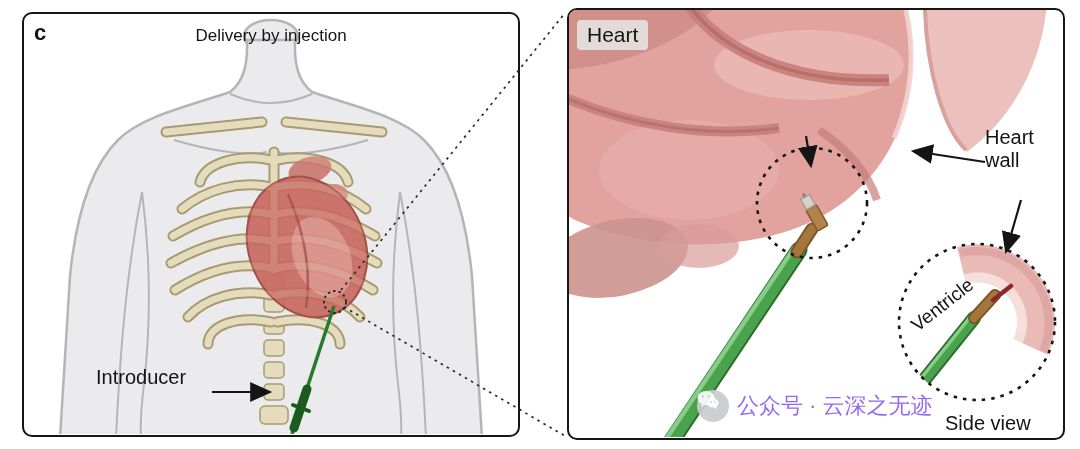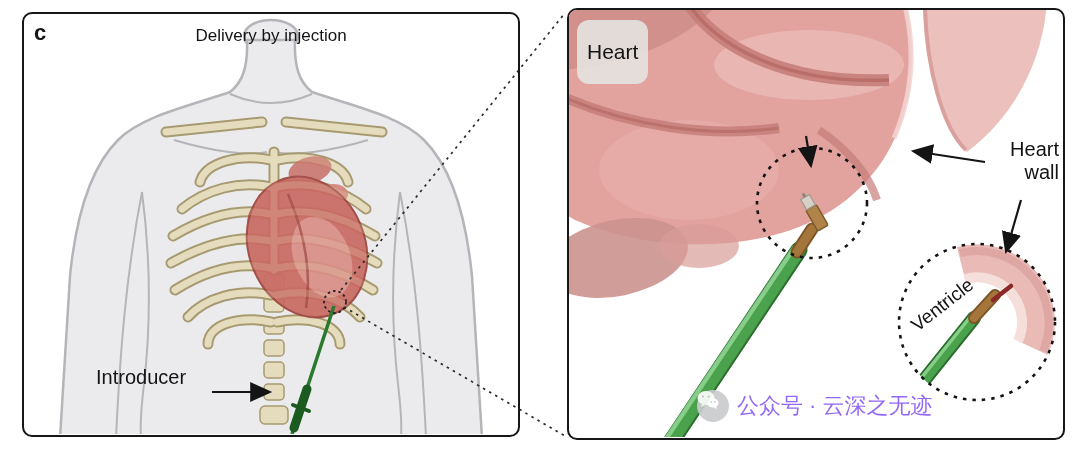--- a/index.html
+++ b/index.html
@@ -6,25 +6,25 @@
   .figure{position:relative;width:1080px;height:449px;background:#fff;
           font-family:"Liberation Sans",sans-serif;color:#141414;overflow:hidden;}
   .panel{position:absolute;box-sizing:border-box;background:#fff;
          border:2.5px solid #161616;border-radius:10px;overflow:hidden;}
   #left-panel{left:22px;top:12px;width:498px;height:425px;}
   #right-panel{left:567px;top:8px;width:498px;height:432px;}
   .panel svg{position:absolute;left:0;top:0;z-index:1;}
   .lbl{position:absolute;z-index:2;font-size:20px;line-height:1.15;color:#141414;}
   .panel-letter{left:10px;top:6px;font-size:22px;font-weight:bold;}
   .panel-title{left:0;right:0;top:12px;text-align:center;font-size:17px;}
-  .tag{background:rgba(228,226,222,0.92);border-radius:12px;padding:20px 10px;}
+  .tag{background:rgba(228,226,222,0.92);border-radius:4px;padding:3px 10px;}
   #heart-tag{left:8px;top:10px;font-size:21px;}
   #pacemaker-tag{left:148px;top:92px;}
   #introducer-lbl{left:72px;top:352px;}
-  #heartwall-lbl{left:416px;top:128px;width:74px;text-align:right;}
+  #heartwall-lbl{left:416px;top:116px;width:74px;text-align:left;}
   #ventricle-lbl{left:346px;top:306px;transform:rotate(-38deg);transform-origin:0 60%;font-size:19px;}
   #sideview-lbl{left:376px;top:402px;}
   .watermark{position:absolute;left:128px;top:380px;z-index:3;display:flex;align-items:center;gap:8px;
              color:#8b5cf6;font-size:22px;opacity:0.92;white-space:nowrap;}
   .wm-icon{width:32px;height:32px;border-radius:50%;background:#c9cccd;display:flex;
            align-items:center;justify-content:center;flex:0 0 auto;}
   #callout-overlay{position:absolute;left:0;top:0;z-index:4;pointer-events:none;}
 </style>
 </head>
 <body>
@@ -178,20 +178,21 @@
       </g>
 
       <line x1="237" y1="126" x2="242" y2="156" stroke="#141414" stroke-width="2.2" marker-end="url(#arrR)"></line>
       <line x1="416" y1="152" x2="344" y2="141" stroke="#141414" stroke-width="2.2" marker-end="url(#arrR)"></line>
       <line x1="452" y1="190" x2="437" y2="242" stroke="#141414" stroke-width="2.2" marker-end="url(#arrR)"></line>
     </svg>
 
     <div class="lbl tag" id="heart-tag">Heart</div>
     <div class="lbl" id="heartwall-lbl">Heart wall</div>
     <div class="lbl" id="ventricle-lbl">Ventricle</div>
+    <div class="lbl" id="sideview-lbl">Side view</div>
 
     <div class="watermark">
       <span class="wm-icon">
         <svg width="22" height="20" viewBox="0 0 22 20">
           <ellipse cx="9" cy="8" rx="8.5" ry="7" fill="#ffffff"></ellipse>
           <circle cx="6" cy="6.5" r="1.1" fill="#c9cccd"></circle>
             <circle cx="11.5" cy="6.5" r="1.1" fill="#c9cccd"></circle>
           <path d="M 5,14 L 4,17 L 8,15 Z" fill="#ffffff"></path>
           <ellipse cx="16" cy="13" rx="5.5" ry="4.6" fill="#ffffff"></ellipse>
           <circle cx="14.2" cy="12" r="0.9" fill="#c9cccd"></circle>

